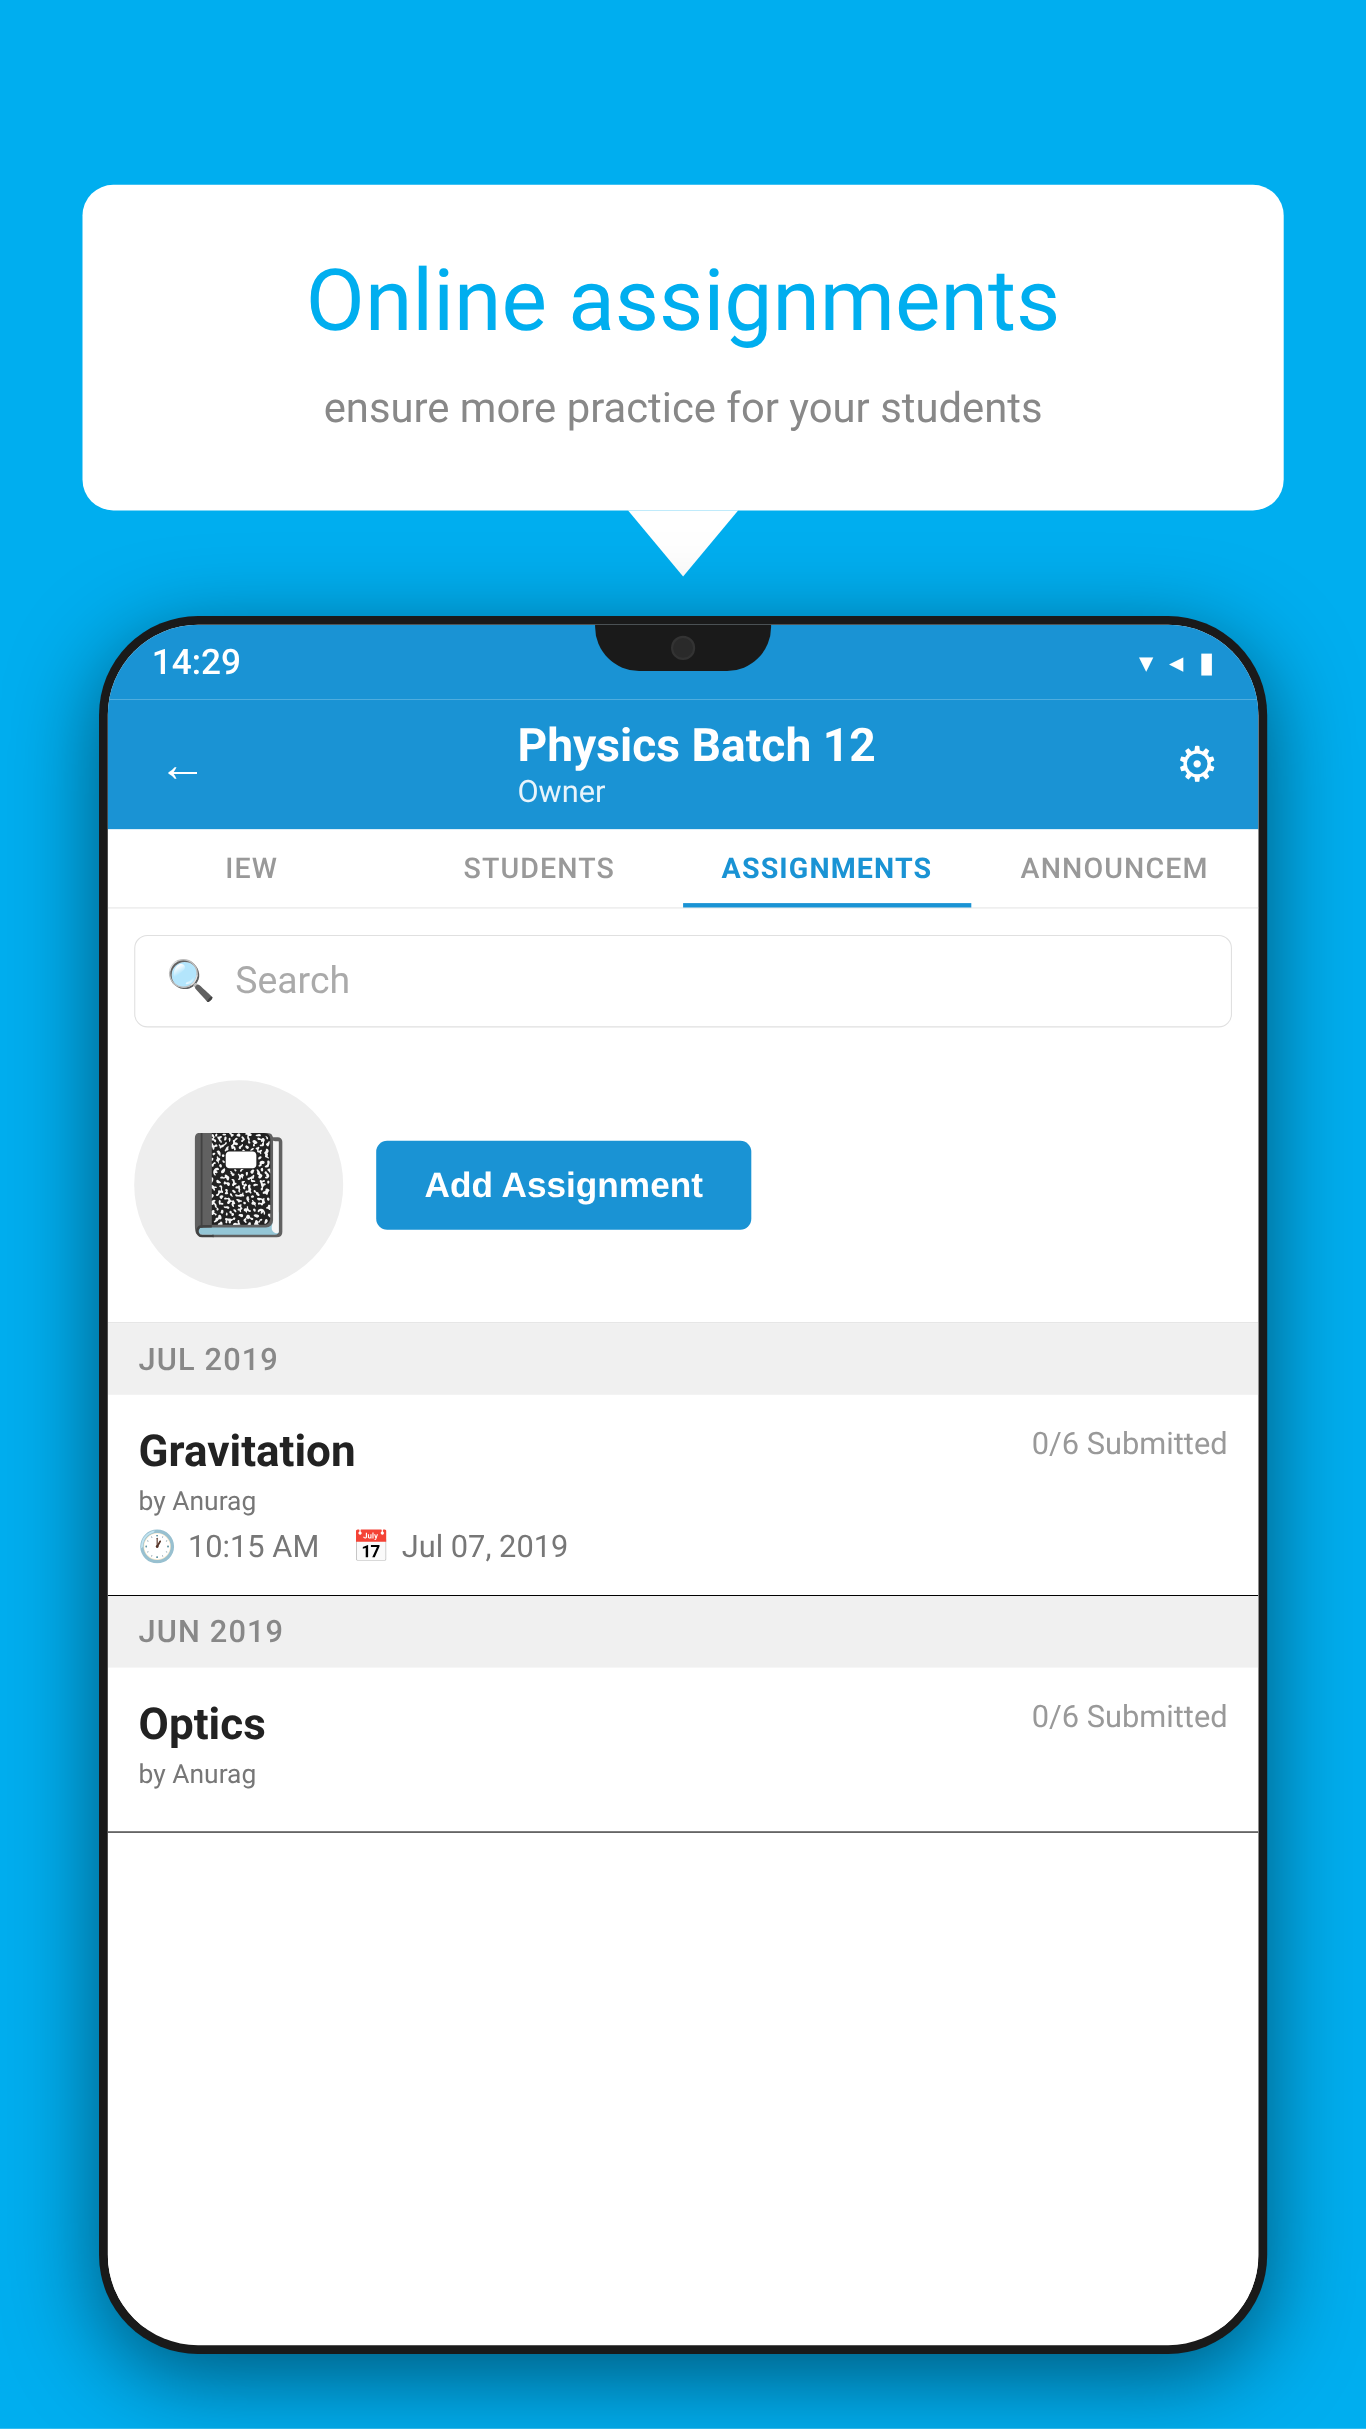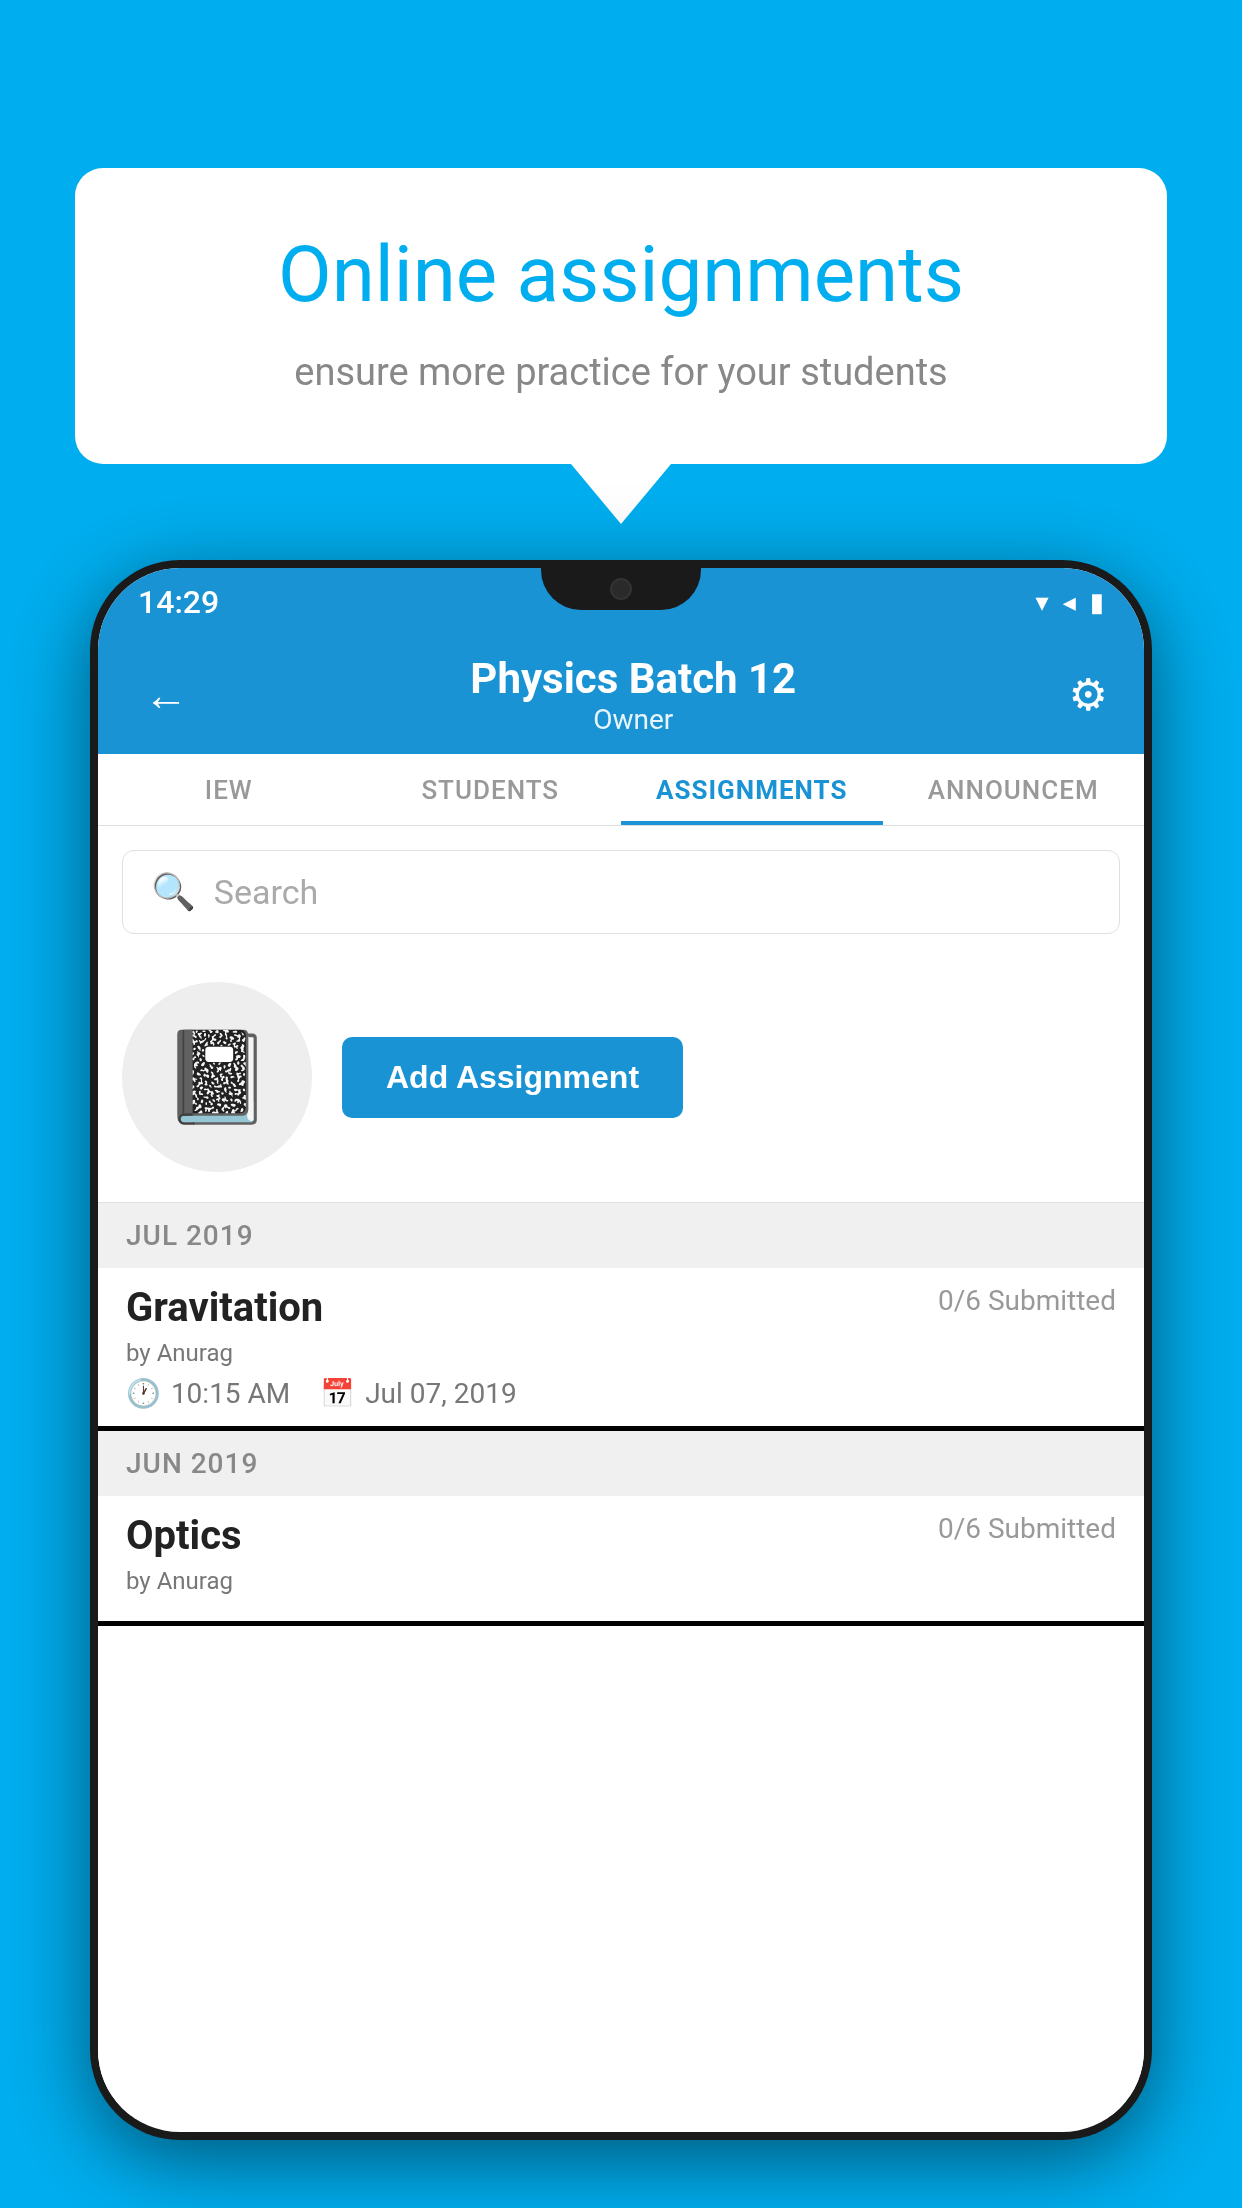--- a/index.html
+++ b/index.html
@@ -149,21 +149,20 @@
     }
 
     .back-btn {
       color: white;
       font-size: 44px;
       cursor: pointer;
       padding: 10px;
     }
 
     .header-center {
-      text-align: center;
     }
 
     .header-title {
       color: white;
       font-size: 42px;
       font-weight: 700;
     }
 
     .header-subtitle {
       color: rgba(255,255,255,0.9);
@@ -295,22 +294,22 @@
       background: #f0f0f0;
       padding: 16px 28px;
       font-size: 28px;
       color: #888;
       font-weight: 500;
       letter-spacing: 1px;
     }
 
     
     .assignment-item {
-      padding: 16px 28px;
-      border-bottom: 5px solid #000000;
+      padding: 28px 28px;
+      border-bottom: 1px solid #000000;
     }
 
     .assignment-top {
       display: flex;
       justify-content: space-between;
       align-items: flex-start;
       margin-bottom: 8px;
     }
 
     .assignment-name {

